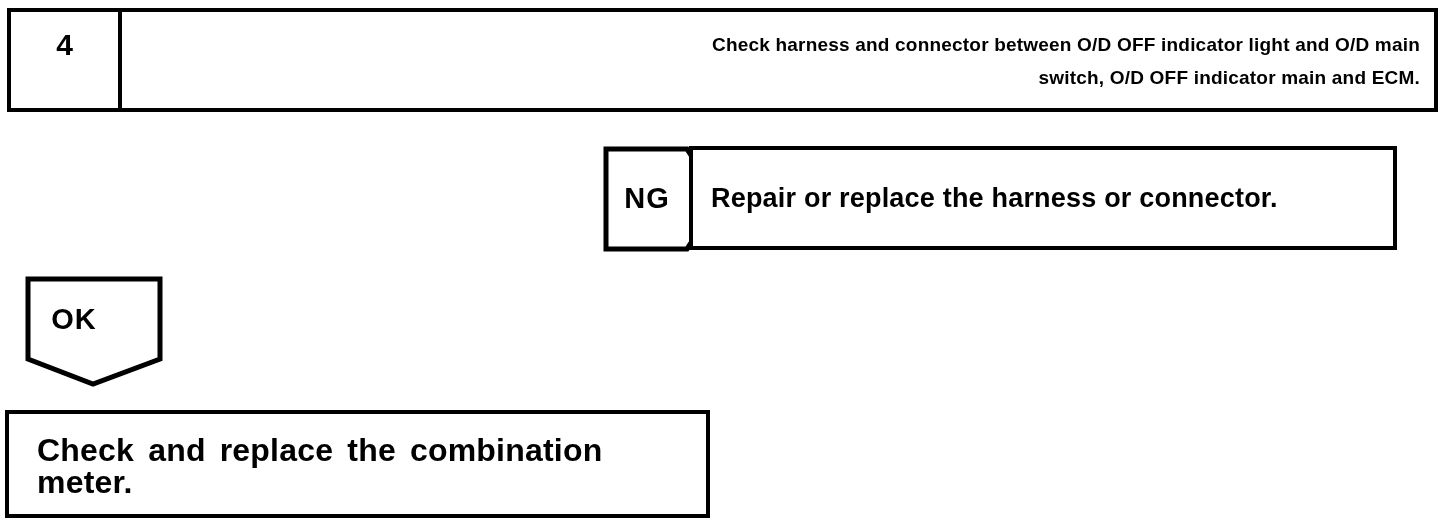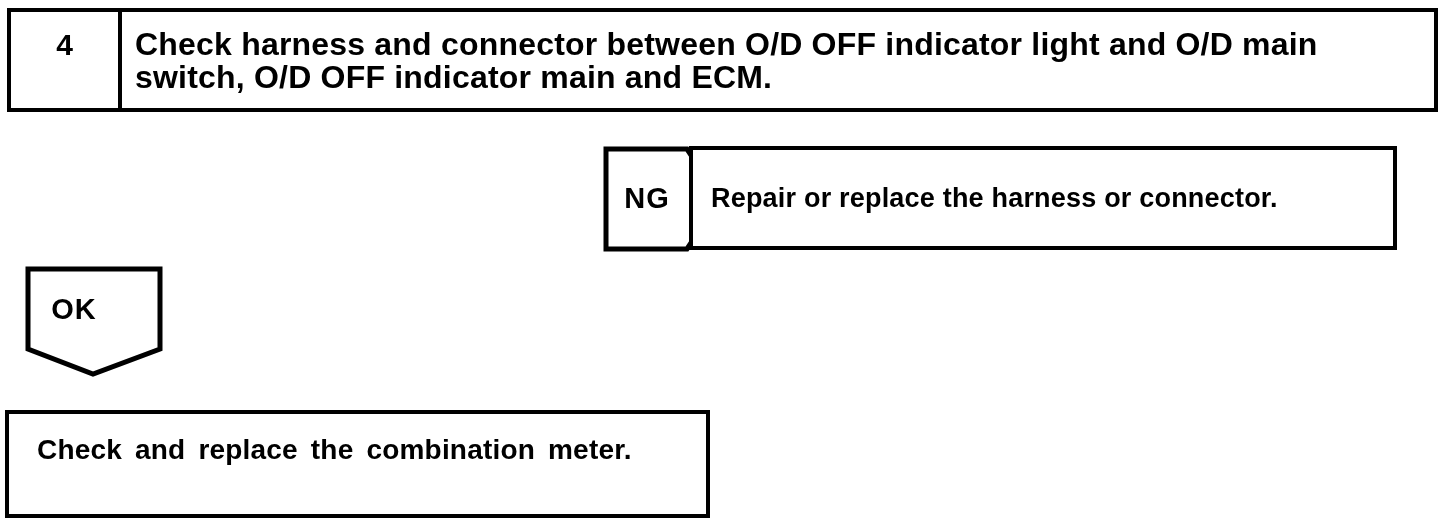--- a/index.html
+++ b/index.html
@@ -36,23 +36,24 @@
     border-right: 4px solid #000;
     box-sizing: border-box;
     text-align: center;
     padding-top: 16px;
     font-size: 30px;
     line-height: 33px;
   }
   .step-text {
     flex: 1 1 auto;
     padding: 16px 14px 13px 13px;
-    font-size: 32px;
+    font-size: 19px;
     line-height: 33px;
     letter-spacing: 0.2px;
+    text-align: right;
   }
   .step-text .line {
     white-space: nowrap;
   }
 
   
   .connector {
     position: absolute;
   }
   .connector svg {
@@ -71,21 +72,21 @@
   }
   .ng-connector .conn-label {
     left: 0;
     width: 88px;
     top: 53px;
     transform: translateY(-52%);
     text-align: center;
   }
   .ok-connector {
     left: 5px;
-    top: 266px;
+    top: 276px;
     width: 138px;
     height: 112px;
     padding-left: 20px;
   }
   .ok-connector .conn-label {
     left: 0;
     width: 138px;
     top: 44px;
     transform: translateY(-52%);
     text-align: center;
@@ -109,21 +110,21 @@
     display: flex;
     align-items: center;
     padding-left: 18px;
   }
   .final-box {
     left: 5px;
     top: 410px;
     width: 705px;
     height: 108px;
     padding: 20px 10px 0 28px;
-    font-size: 28px;
+    font-size: 32px;
     word-spacing: 5px;
   }
 </style>
 </head>
 <body>
 
 <div class="page">
 
   <div class="step-box">
     <div class="step-number-cell">

